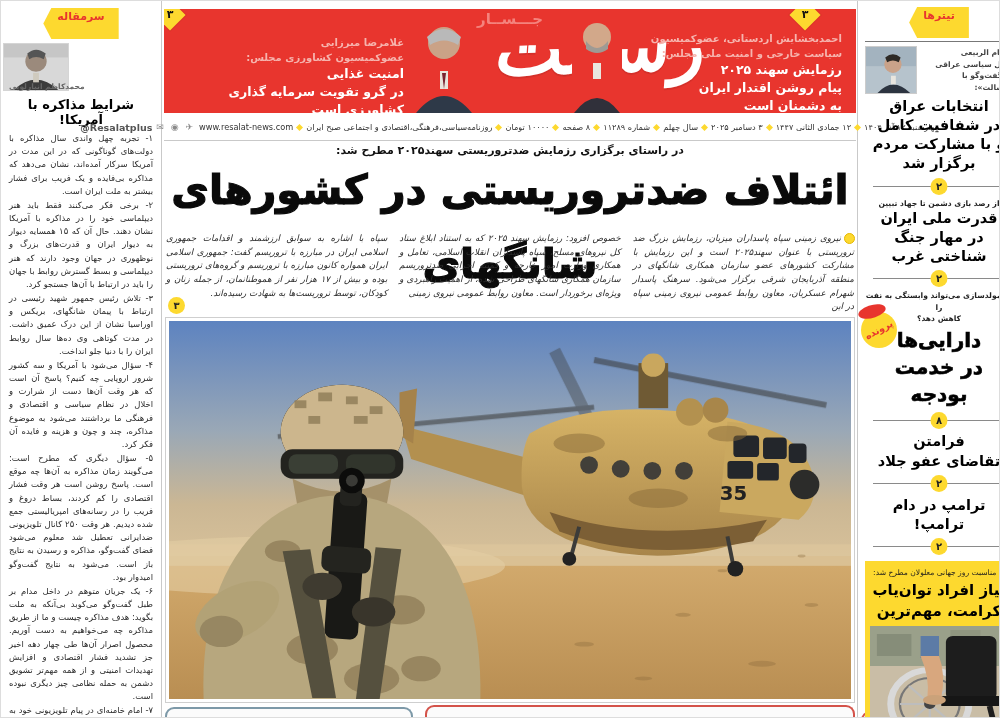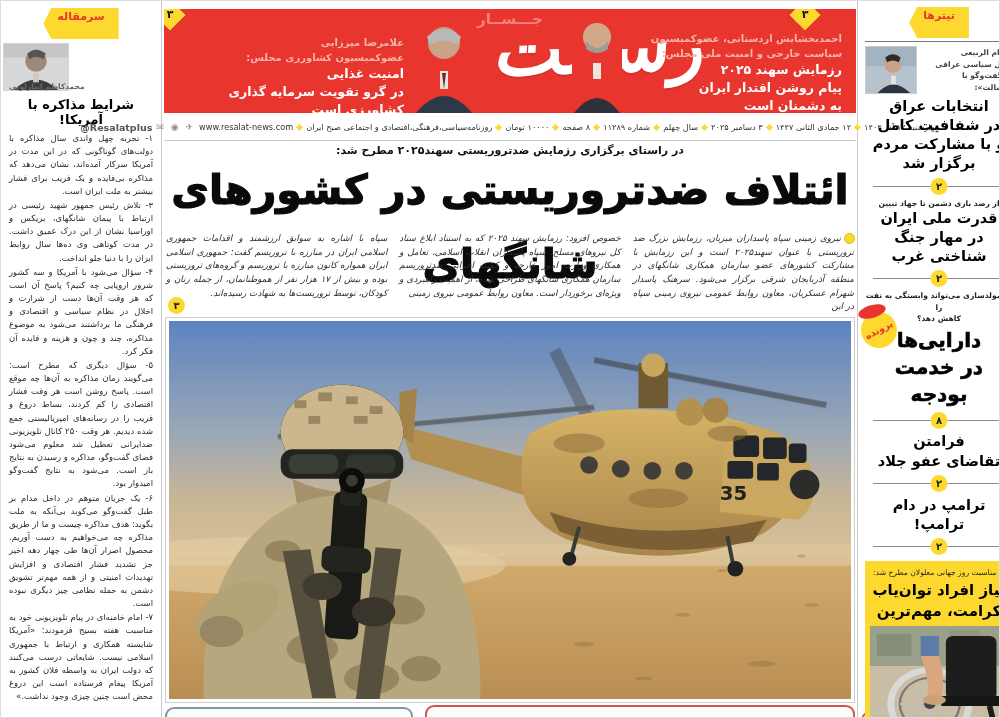--- a/index.html
+++ b/index.html
@@ -151,20 +151,21 @@
         <circle cx="33" cy="18" r="11" fill="#9b8a7c"></circle>
         <path d="M24 10 q9 -8 19 0 l-2 6 q-8 -5 -15 0 z" fill="#555"></path>
         <path d="M10 48 q23 -22 46 0 z" fill="#3c3c3c"></path>
         <rect x="30" y="30" width="6" height="10" fill="#cfcabe"></rect>
       </svg>
       <span class="author">محمدکاظم انبارلویی</span>
     </div>
     <h2>شرایط مذاکره با آمریکا!</h2>
     <div class="body">
       <p>۱- تجربه چهل واندی سال مذاکره با دولت‌های گوناگونی که در این مدت در آمریکا سرکار آمده‌اند، نشان می‌دهد که مذاکره بی‌فایده و یک فریب برای فشار بیشتر به ملت ایران است.</p>
+      <p>۲- برخی فکر می‌کنند فقط باید هنر دیپلماسی خود را در مذاکره با آمریکا نشان دهند. حال آن که ۱۵ همسایه دیوار به دیوار ایران و قدرت‌های بزرگ و نوظهوری در جهان وجود دارند که هنر دیپلماسی و بسط گسترش روابط با جهان را باید در ارتباط با آن‌ها جستجو کرد.</p>
       <p>۳- تلاش رئیس جمهور شهید رئیسی در ارتباط با پیمان شانگهای، بریکس و اوراسیا نشان از این درک عمیق داشت. در مدت کوتاهی وی ده‌ها سال روابط ایران را با دنیا جلو انداخت.</p>
       <p>۴- سؤال می‌شود با آمریکا و سه کشور شرور اروپایی چه کنیم؟ پاسخ آن است که هر وقت آن‌ها دست از شرارت و اخلال در نظام سیاسی و اقتصادی و فرهنگی ما برداشتند می‌شود به موضوع مذاکره، چند و چون و هزینه و فایده آن فکر کرد.</p>
       <p>۵- سؤال دیگری که مطرح است: می‌گویند زمان مذاکره به آن‌ها چه موقع است. پاسخ روشن است هر وقت فشار اقتصادی را کم کردند، بساط دروغ و فریب را در رسانه‌های امپریالیستی جمع شده دیدیم. هر وقت ۲۵۰ کانال تلویزیونی ضدایرانی تعطیل شد معلوم می‌شود فضای گفت‌وگو، مذاکره و رسیدن به نتایج باز است. می‌شود به نتایج گفت‌وگو امیدوار بود.</p>
       <p>۶- یک جریان متوهم در داخل مدام بر طبل گفت‌وگو می‌کوبد بی‌آنکه به ملت بگوید: هدف مذاکره چیست و ما از طریق مذاکره چه می‌خواهیم به دست آوریم. محصول اصرار آن‌ها طی چهار دهه اخیر جز تشدید فشار اقتصادی و افزایش تهدیدات امنیتی و از همه مهم‌تر تشویق دشمن به حمله نظامی چیز دیگری نبوده است.</p>
       <p>۷- امام خامنه‌ای در پیام تلویزیونی خود به مناسبت هفته بسیج فرمودند: «آمریکا شایسته همکاری و ارتباط با جمهوری اسلامی نیست. شایعاتی درست می‌کنند که دولت ایران به واسطه فلان کشور به آمریکا پیغام فرستاده است این دروغ محض است چنین چیزی وجود نداشت.»</p>
     </div>
 
   </div>
 
   <div id="masthead">

